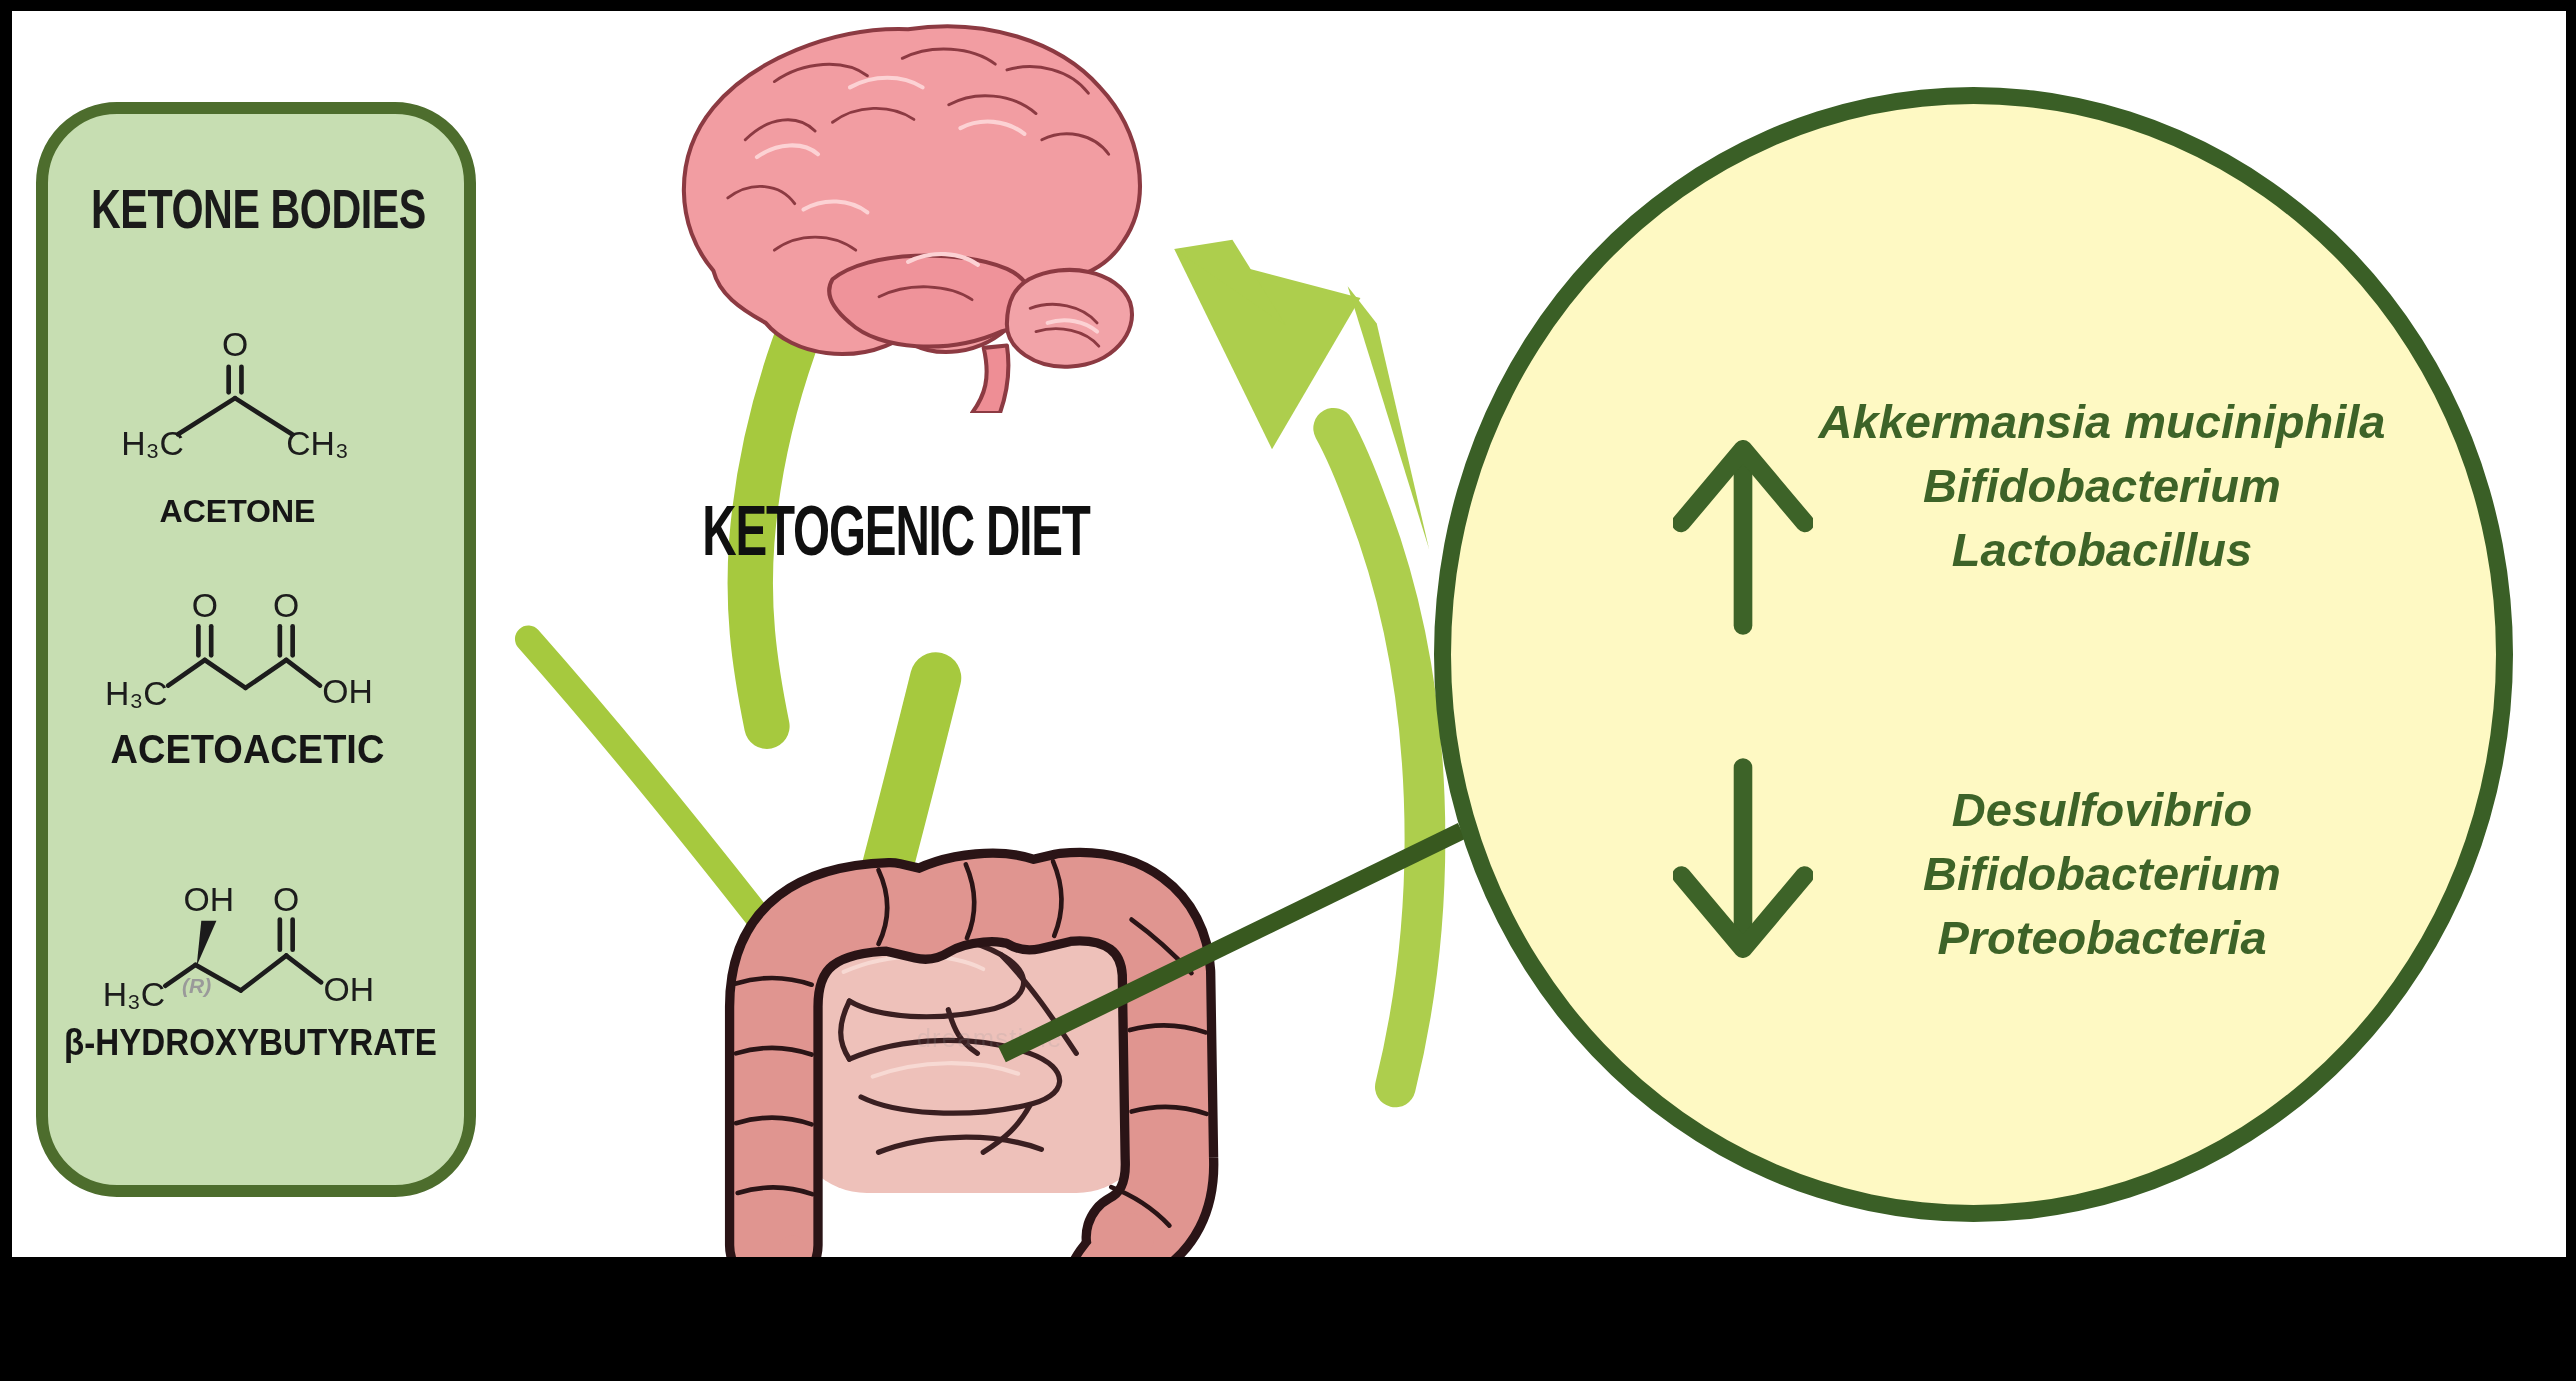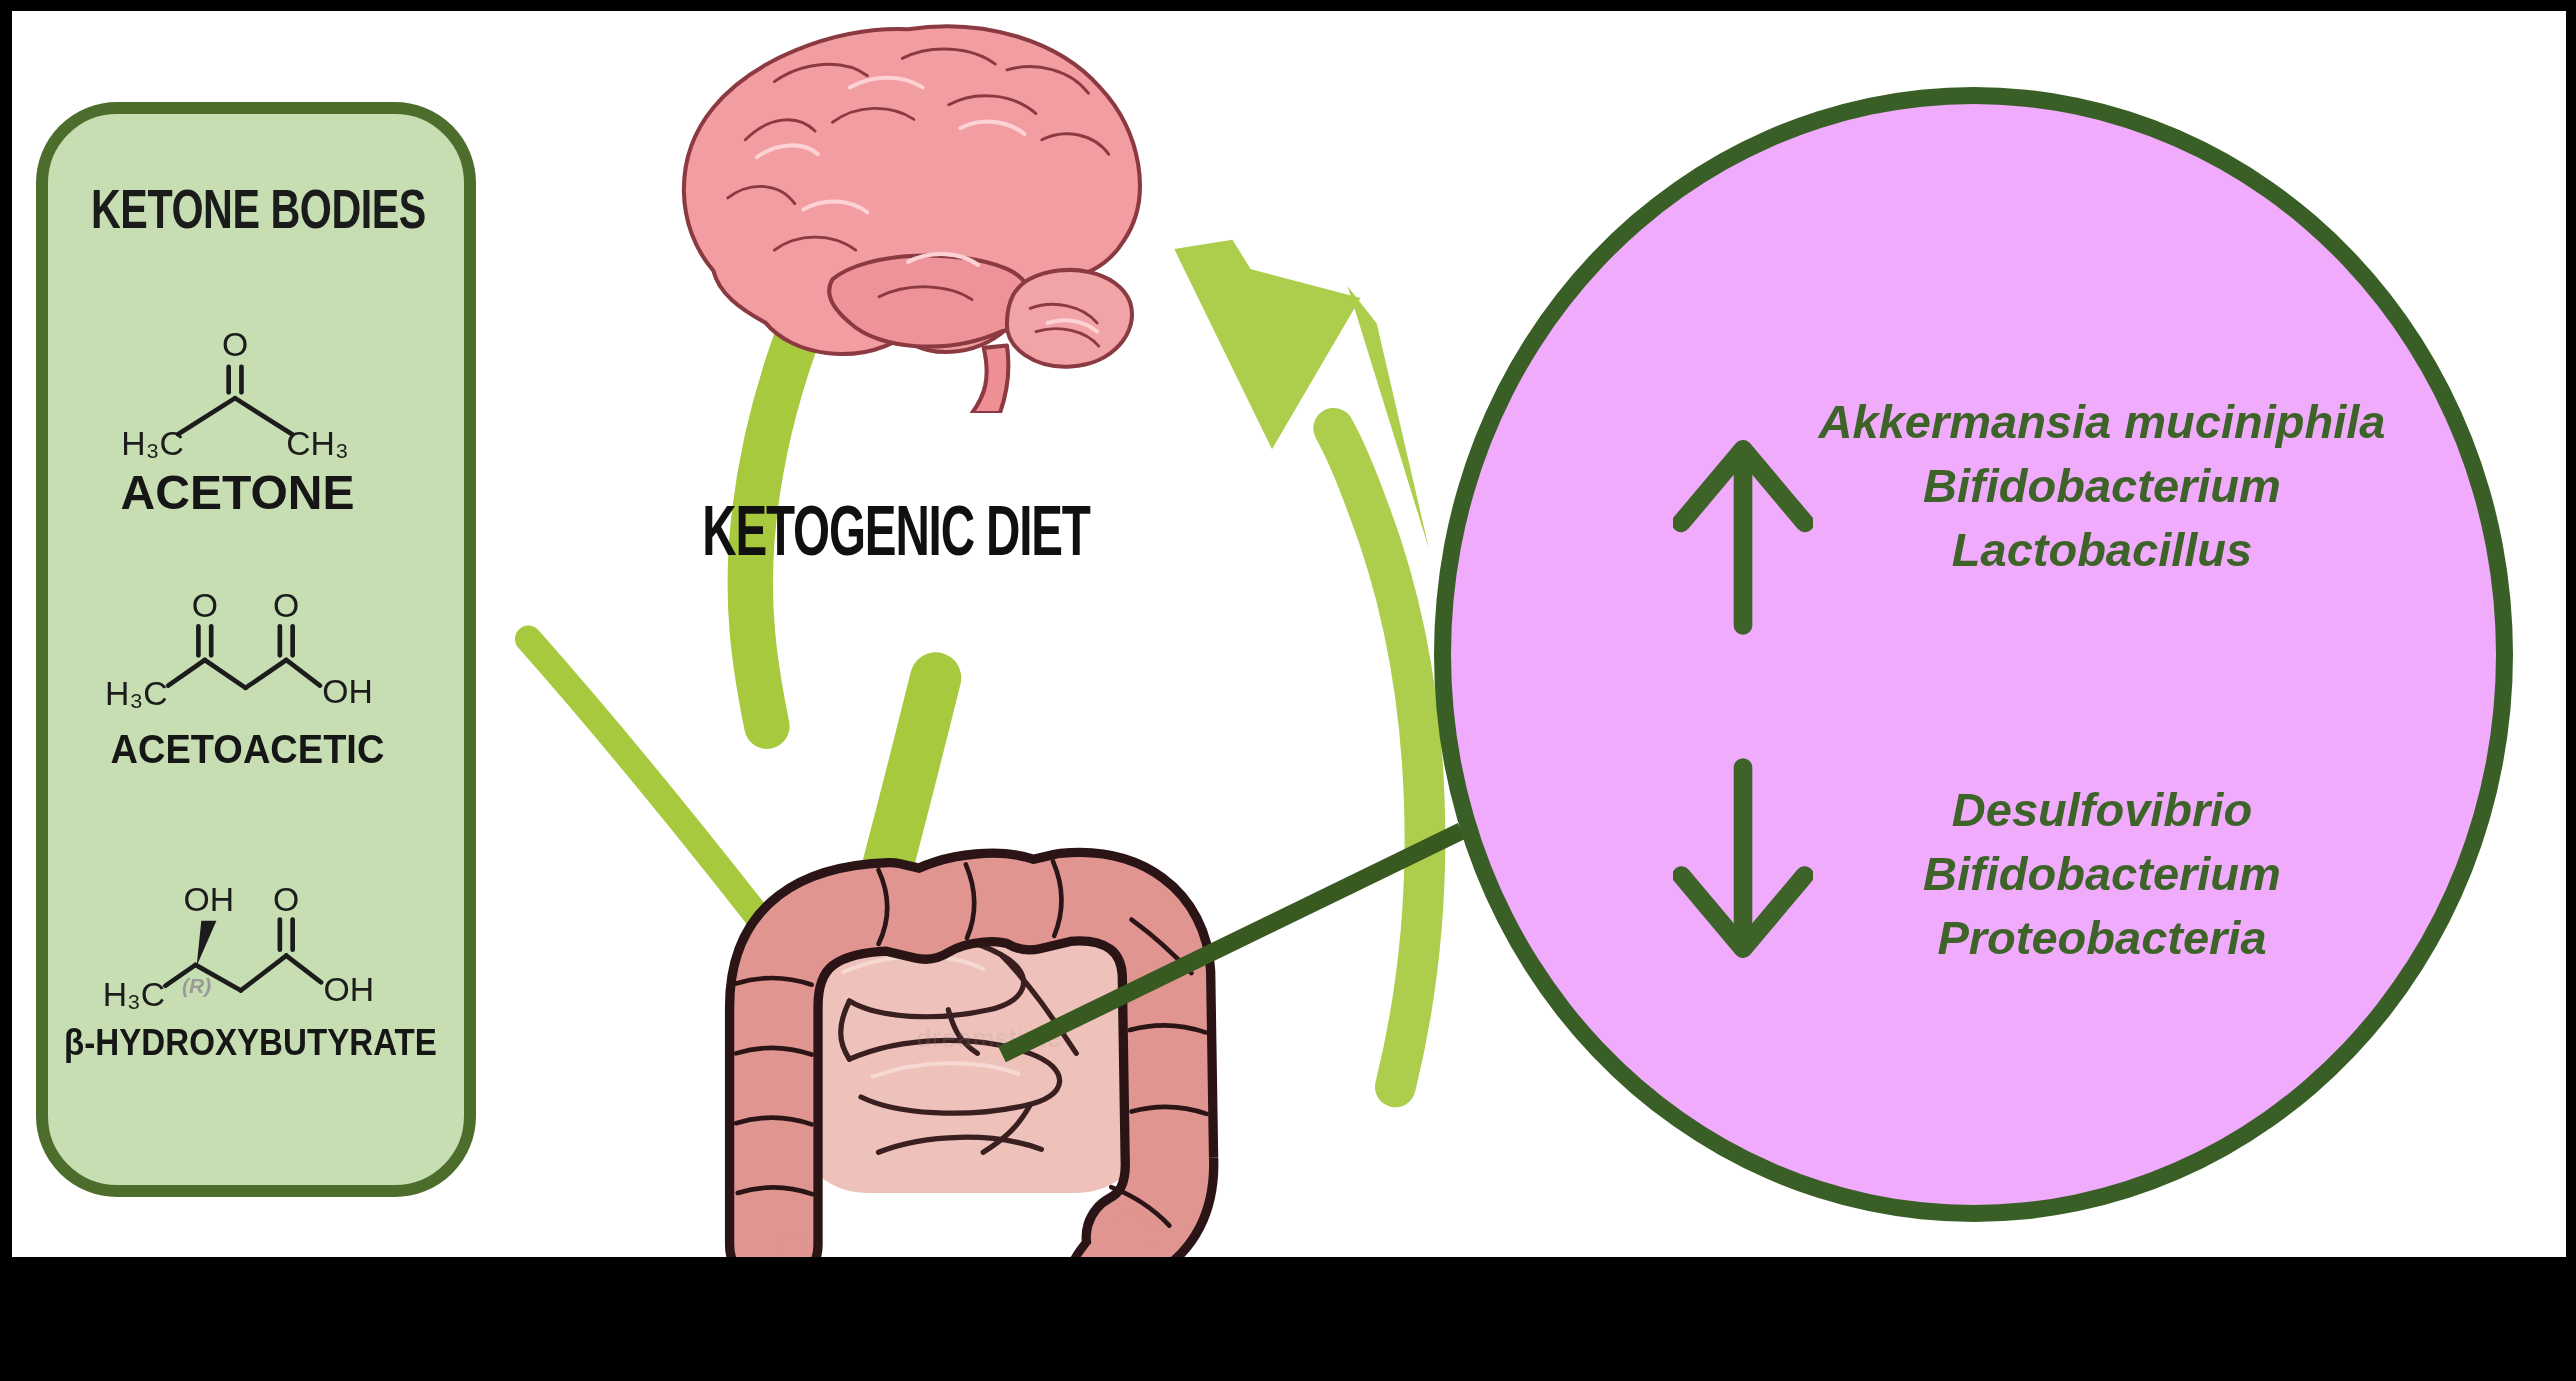--- a/index.html
+++ b/index.html
@@ -21,21 +21,21 @@
     background:#c7deb2;border:12.8px solid #4d6d2d;border-radius:81px;z-index:2;
   }
   #ketone-title{
     left:36px;top:182px;width:440px;text-align:center;z-index:6;
     font-size:55px;font-weight:bold;color:#1b1b1b;line-height:1;
     transform:scaleX(0.75);transform-origin:50% 50%;letter-spacing:-0.6px;white-space:nowrap;
   }
   .mol-label{
     z-index:6;text-align:center;font-weight:bold;color:#161616;line-height:1;white-space:nowrap;
   }
-  #acetone-label{left:92px;top:469px;width:291px;font-size:48px;}
+  #acetone-label{left:92px;top:495px;width:291px;font-size:32px;}
   #acetoacetic-label{left:102px;top:729px;width:291px;font-size:40px;transform:scaleX(0.95);}
   #bhb-label{left:47px;top:1025px;width:407px;font-size:36px;transform:scaleX(0.92);}
 
   #panel-chem-svg{left:36px;top:102px;width:440px;height:1095px;z-index:5;}
   .chem-line{stroke:#1c1c1c;stroke-width:8;fill:none;stroke-linecap:round;}
   .chem-atom{font-size:58px;fill:#1c1c1c;font-family:"Liberation Sans","DejaVu Sans",sans-serif;}
   .chem-r{font-size:36px;fill:#9a9a9a;font-style:italic;font-weight:bold;}
 
   
   #diet-title{
@@ -50,21 +50,21 @@
   #brain-svg{left:658px;top:5.8px;width:506px;height:407px;z-index:3;}
   #gut-svg{left:704px;top:809px;width:541px;height:448px;z-index:3;}
   #gut-watermark{
     left:844px;top:1024px;width:291px;z-index:4;color:#9a9a9a;opacity:0.18;
     font-size:25.6px;letter-spacing:1.2px;text-align:center;
   }
 
   
   #microbiota-circle{
     left:1434px;top:87px;width:1079px;height:1135px;box-sizing:border-box;
-    background:#f0abfc;border:17.5px solid #3a5f26;border-radius:50%;z-index:5;
+    background:#fef9c3;border:17.5px solid #3a5f26;border-radius:50%;z-index:5;
   }
   .circle-inner{position:absolute;}
   .biota-list{
     text-align:center;width:582px;left:360px;
     font-size:47px;font-weight:bold;font-style:italic;color:#3d6328;line-height:64px;white-space:nowrap;
   }
   #biota-up-list{top:286px;}
   #biota-down-list{top:674px;}
   .trend-svg{left:222px;width:140px;}
   #up-arrow-svg{top:336px;height:196px;}

